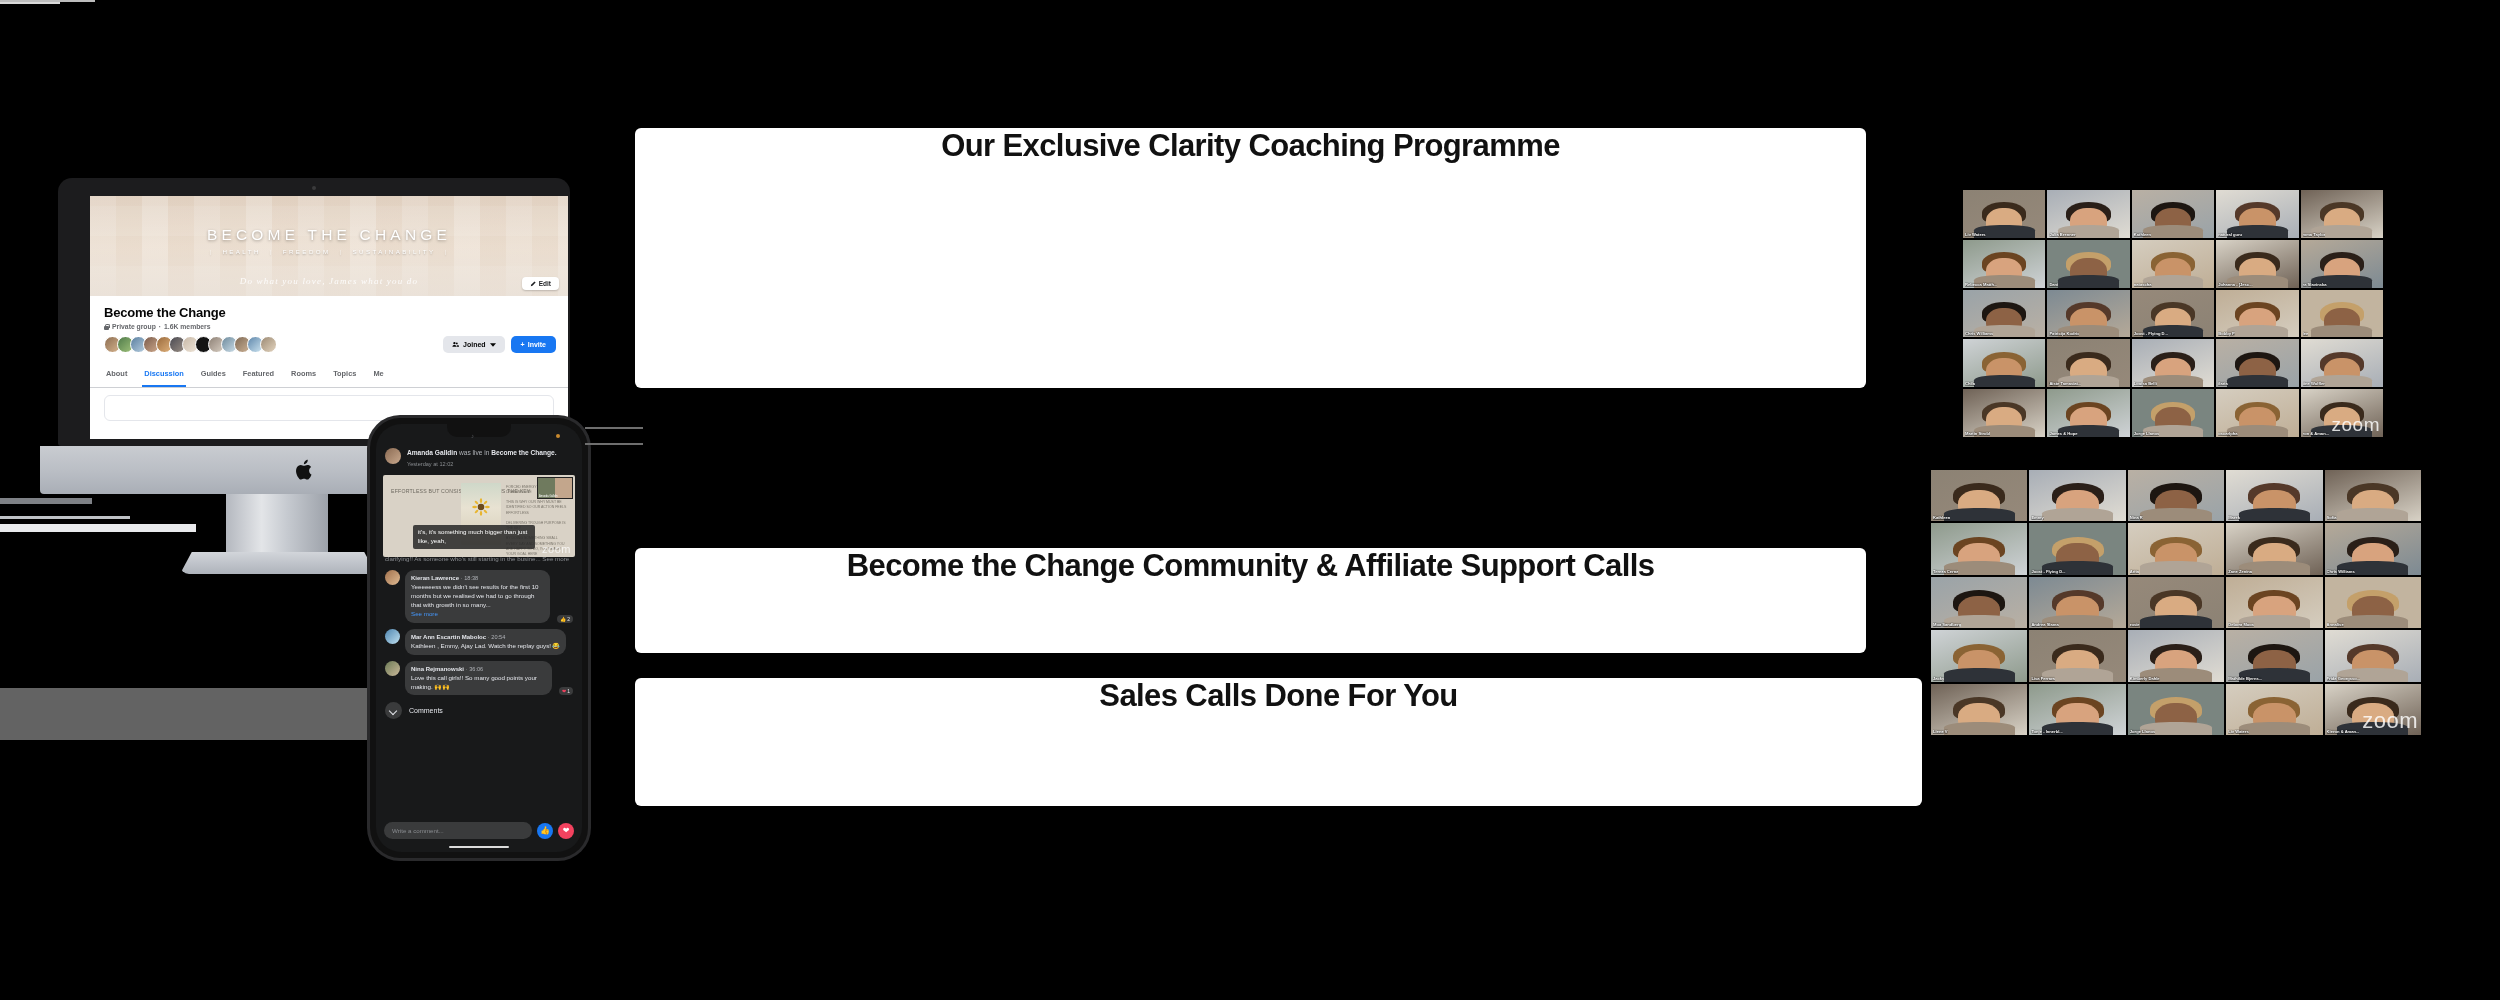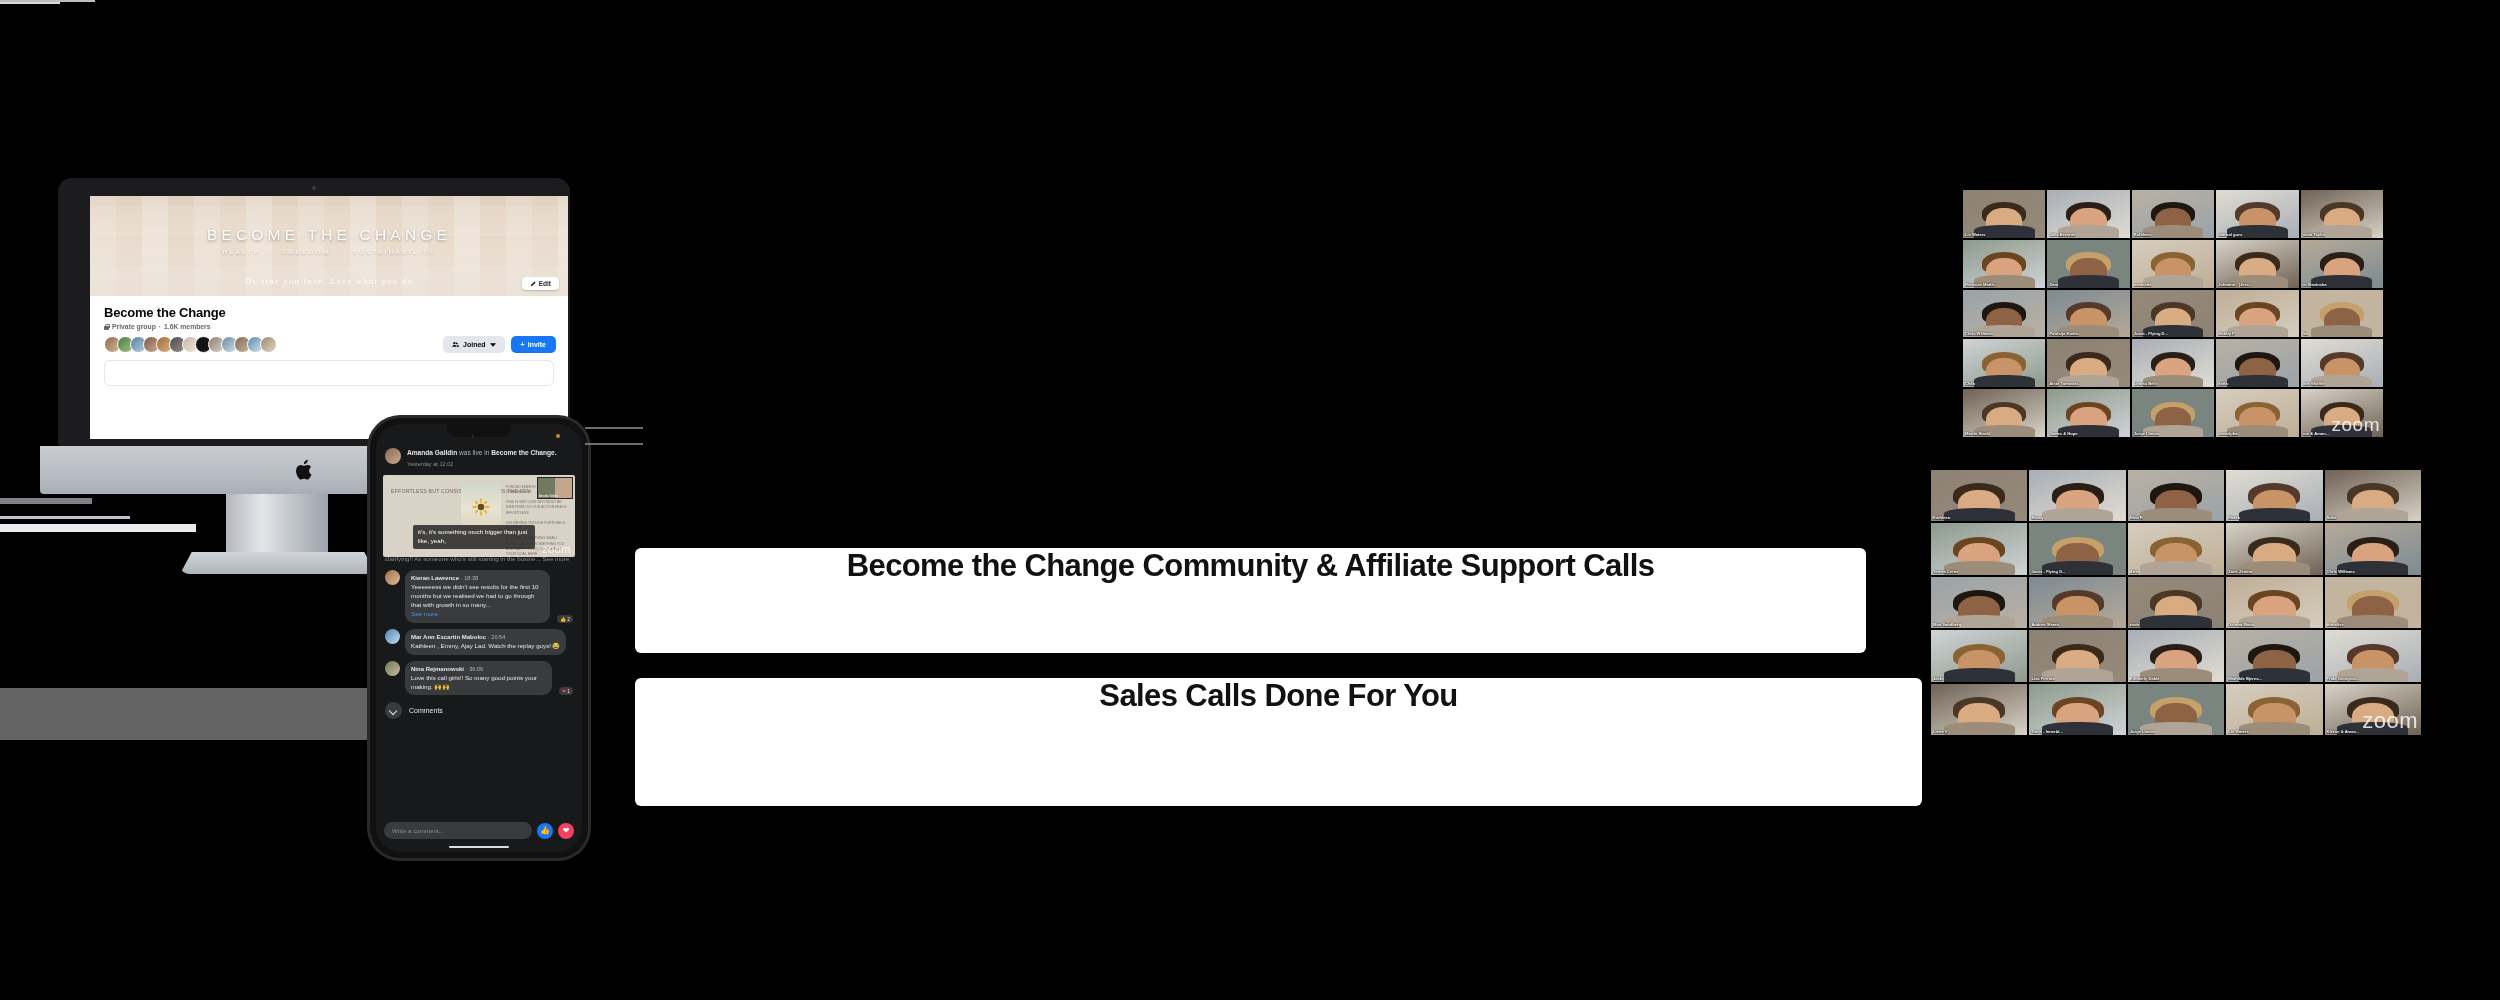--- a/index.html
+++ b/index.html
@@ -198,21 +198,21 @@
   <div class="imac">
     <div class="imac-body">
       <div class="imac-cam"></div>
       <div class="imac-screen">
 
         <div class="fb-cover">
           <div class="cover-title">BECOME THE CHANGE</div>
           <div class="cover-sub">
             <i>|</i><span>HEALTH</span><i>|</i><span>FREEDOM</span><i>|</i><span>SUSTAINABILITY</span><i>|</i>
           </div>
-          <div class="cover-tag">Do tine you love, Love what you do</div>
+          <div class="cover-tag">Do what you love, James what you do</div>
           <div class="edit-btn">
             <svg class="pencil" viewBox="0 0 16 16">
               <path d="M12 1l3 3-8.5 8.5L2 14l1.5-4.5z" fill="#1c1e21"></path>
             </svg>
             <span>Edit</span>
           </div>
         </div>
 
         <div class="fb-meta">
           <div class="grp-name">Become the Change</div>
@@ -251,20 +251,29 @@
             <svg width="6" height="4" viewBox="0 0 10 6">
               <path d="M0 0l5 6 5-6z" fill="#050505"></path>
             </svg>
           </div>
           <div class="btn-invite">
             <span>+</span>
             <span>Invite</span>
           </div>
         </div>
 
+        <div class="fb-tabs">
+          <div class="fb-tab">About</div>
+          <div class="fb-tab active">Discussion</div>
+          <div class="fb-tab">Guides</div>
+          <div class="fb-tab">Featured</div>
+          <div class="fb-tab">Rooms</div>
+          <div class="fb-tab">Topics</div>
+          <div class="fb-tab">Me</div>
+        </div>
         <div class="fb-feedcard"></div>
       </div>
     </div>
 
     <div class="imac-chin">
       <svg class="apple-logo" viewBox="0 0 24 28">
         <path d="M16.9 14.8c0-3 2.4-4.4 2.5-4.5-1.4-2-3.5-2.3-4.2-2.3-1.8-.2-3.5 1-4.4 1s-2.3-1-3.8-1c-2 0-3.8 1.1-4.8 2.9-2 3.5-.5 8.8 1.5 11.7 1 1.4 2.1 3 3.6 2.9 1.4-.1 2-.9 3.7-.9s2.2.9 3.8.9 2.5-1.4 3.5-2.8c1.1-1.6 1.5-3.1 1.6-3.2-.1 0-3-1.2-3-4.7zM14.1 5.4c.8-1 1.3-2.3 1.2-3.7-1.2 0-2.6.8-3.4 1.8-.7.9-1.4 2.3-1.2 3.6 1.3.1 2.7-.7 3.4-1.7z" fill="#111"></path>
       </svg>
     </div>
     <div class="imac-neck"></div>
@@ -372,20 +381,23 @@
       </div>
       <div class="home-ind"></div>
     </div>
   </div>
 
   <div class="conn conn-a"></div>
   <div class="conn conn-b"></div>
   <div class="conn-c"></div>
   <div class="conn-d"></div>
 
+  <div class="card card-a">
+    <div class="card-txt">Our Exclusive Clarity Coaching Programme</div>
+  </div>
   <div class="card card-d">
     <div class="card-txt">Sales Calls Done For You</div>
   </div>
   <div class="card card-c">
     <div class="card-txt">Become the Change Community &amp; Affiliate Support Calls</div>
   </div>
   <div class="card" style="left:635px;top:833px;width:1231px;height:0;"></div>
 
   <div class="zgrid zg-top" id="zgTop">
       <div class="ztile">

